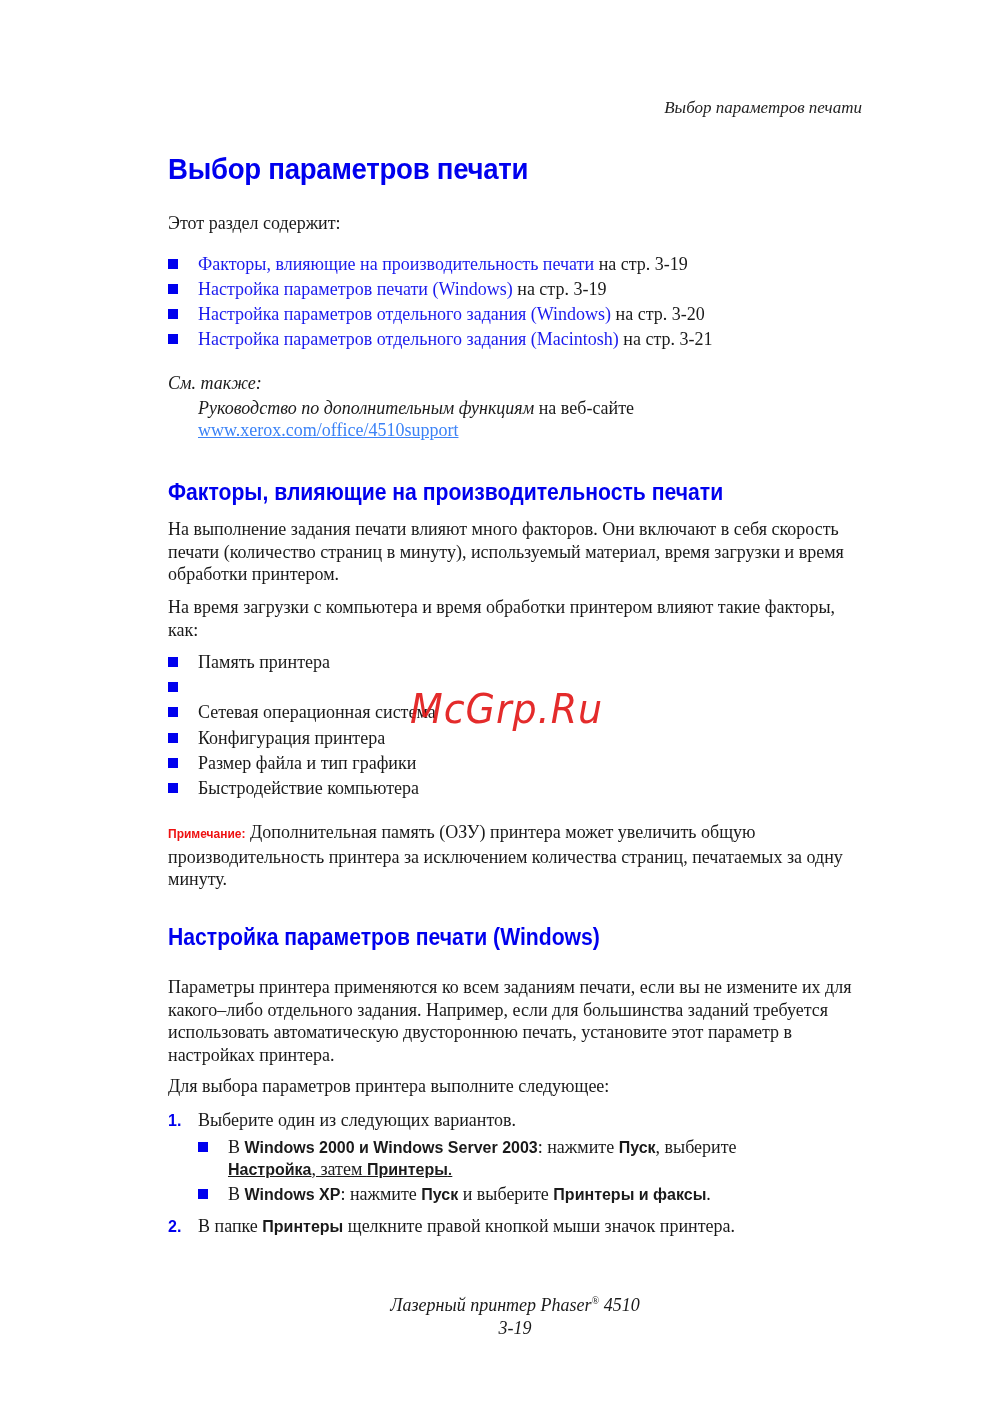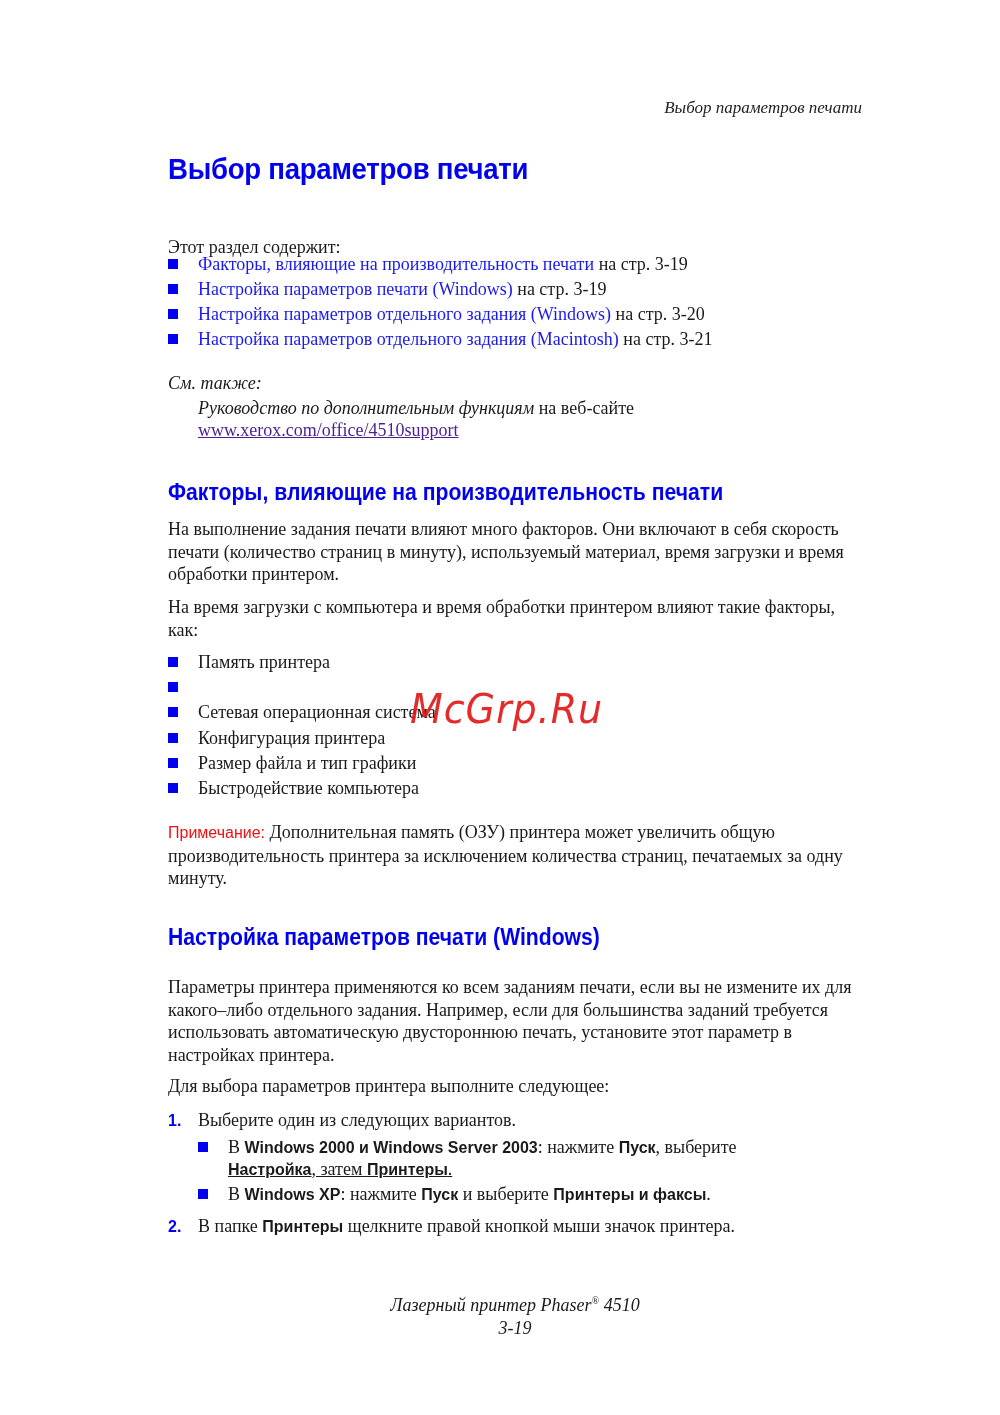--- a/index.html
+++ b/index.html
@@ -9,39 +9,39 @@
     .running-header { top: 98px; right: 138px; font-style: italic; font-size: 17px; color: #222; }
     .h1 { left: 168px; top: 152px; font-family: "Liberation Sans", sans-serif; font-weight: bold;
       font-size: 30px; color: #0000ee; letter-spacing: -0.3px; transform: scaleX(0.92); transform-origin: left; }
     .h2 { left: 168px; font-family: "Liberation Sans", sans-serif; font-weight: bold;
       font-size: 23px; color: #0000ee; transform: scaleX(0.92); transform-origin: left; white-space: nowrap; }
     .p { left: 168px; font-size: 18px; line-height: 22.5px; width: 700px; }
     .li { left: 168px; font-size: 18px; line-height: 22px; white-space: nowrap; }
     .bullet { display: inline-block; width: 10px; height: 10px; background: #0000ee;
       margin-right: 20px; vertical-align: 1px; }
     .link { color: #1a1aee; }
-    .url { color: #4c1d95; text-decoration: underline; }
+    .url { color: #3b82f6; text-decoration: underline; }
     .it { font-style: italic; }
     .sans-b { font-family: "Liberation Sans", sans-serif; font-weight: bold; font-size: 16px; }
-    .note-label { font-family: "Liberation Sans", sans-serif; font-weight: normal; color: #ee1111; font-size: 16px; }
+    .note-label { font-family: "Liberation Sans", sans-serif; font-weight: bold; color: #ee1111; font-size: 12px; }
     .num { display: inline-block; width: 30px; font-family: "Liberation Sans", sans-serif;
       font-weight: bold; color: #0000ee; font-size: 16px; }
     .watermark { left: 410px; top: 686px; font-family: "DejaVu Sans", sans-serif; font-size: 40px;
       color: rgba(225, 20, 20, 0.9); font-style: italic; letter-spacing: 1px; transform: scaleX(0.95); transform-origin: left; }
     .footer { left: 0; width: 1030px; text-align: center; font-style: italic; font-size: 18px; }
     sup { font-size: 10px; }
   </style>
 </head>
 <body>
 
 <div class="abs running-header">Выбор параметров печати</div>
 
 <div class="abs h1">Выбор параметров печати</div>
 
-<div class="abs p" style="top:212px;margin-top:24px;">Этот раздел содержит:</div>
+<div class="abs p" style="top:212px;">Этот раздел содержит:</div>
 
 <div class="abs li" style="top:253px;"><span class="bullet"></span><span class="link">Факторы, влияющие на производительность печати</span><span> на стр. 3-19</span></div>
 <div class="abs li" style="top:278px;"><span class="bullet"></span><span class="link">Настройка параметров печати (Windows)</span><span> на стр. 3-19</span></div>
 <div class="abs li" style="top:303px;"><span class="bullet"></span><span class="link">Настройка параметров отдельного задания (Windows)</span><span> на стр. 3-20</span></div>
 <div class="abs li" style="top:328px;"><span class="bullet"></span><span class="link">Настройка параметров отдельного задания (Macintosh)</span><span> на стр. 3-21</span></div>
 
 <div class="abs p it" style="top:372px;">См. также:</div>
 <div class="abs p" style="top:397px; left:198px;"><span class="it">Руководство по дополнительным функциям</span><span> на веб-сайте</span></div>
 <div class="abs p" style="top:419px; left:198px;"><span class="url">www.xerox.com/office/4510support</span></div>
 

